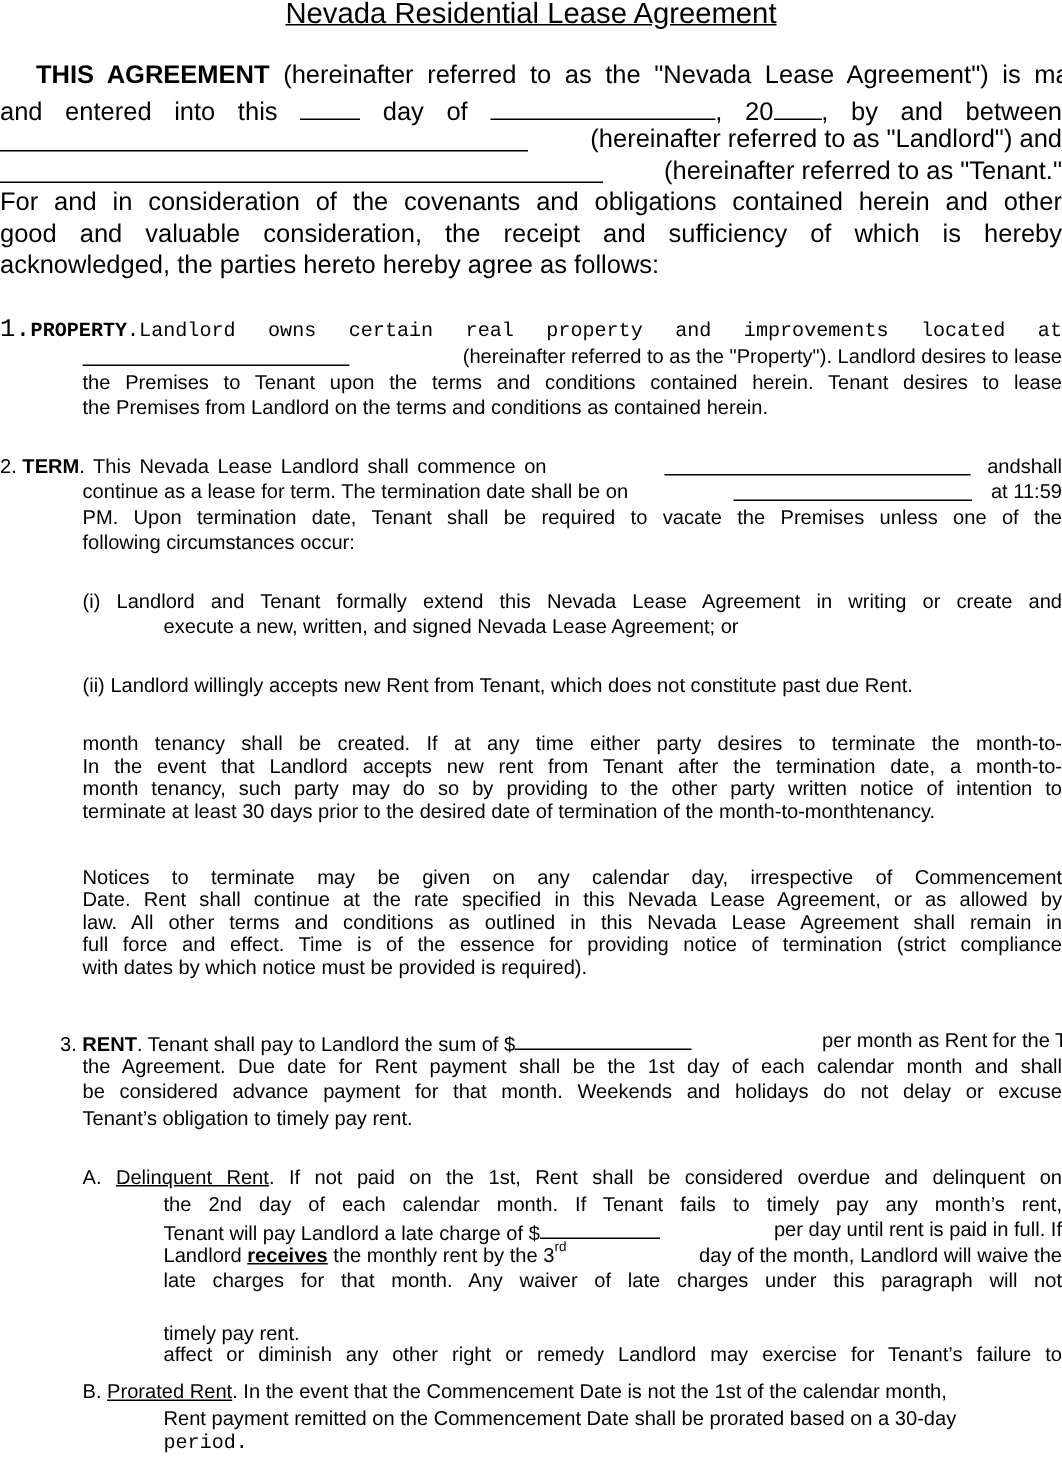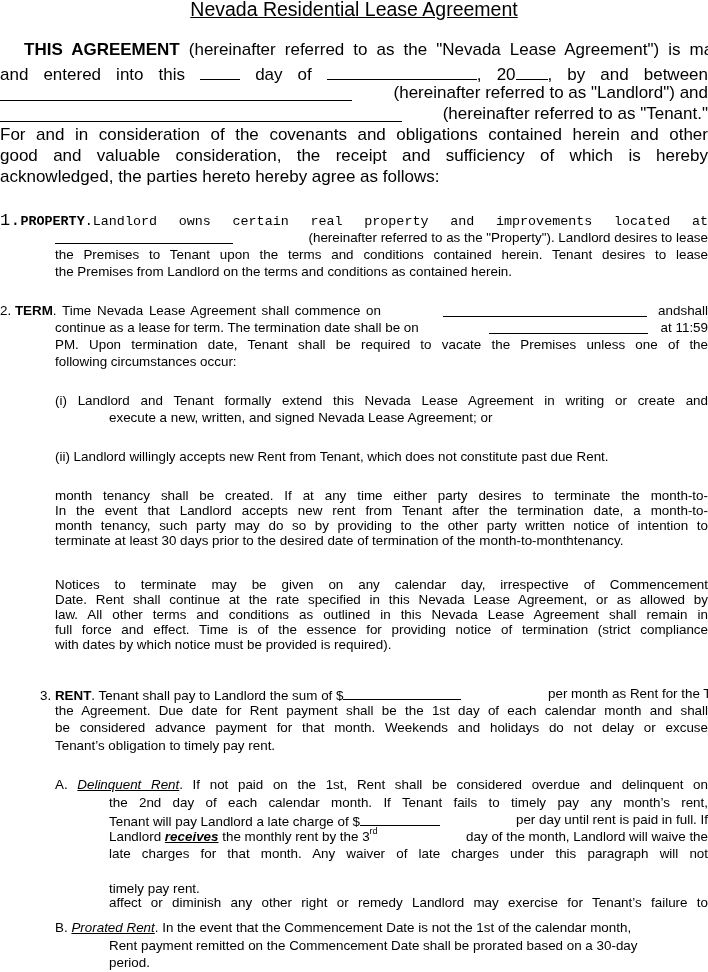--- a/index.html
+++ b/index.html
@@ -2,21 +2,21 @@
 <html><head>
 <meta charset="utf-8">
 <style>
   html, body { margin:0; padding:0; background:#ffffff; }
   body { width:708px; height:972px; position:relative; overflow:hidden; color:#000; font-family:"Liberation Sans", sans-serif; }
   .line { position:absolute; white-space:nowrap; }
   .just { text-align:justify; text-align-last:justify; white-space:normal; }
   .big { font-size:17px; }
   .sm { font-size:13.4px; }
   .title { font-size:19.5px; text-decoration:underline; left:0; width:708px; text-align:center; top:-2px; }
-  .u { text-decoration:underline;font-style:italic; }
+  .u { text-decoration:underline; }
   b { font-weight:bold;text-align:right; }
   .blank { display:inline-block; border-bottom:1px solid #000; height:1em; vertical-align:baseline; }
   sup { font-size:9px; vertical-align:7px; line-height:0; }
 </style>
 </head>
 <body>
 
 <div class="line title">Nevada Residential Lease Agreement</div>
 
 <div class="line big just" style="left:0;top:40px;width:708px;padding-left:24px;">
@@ -46,21 +46,21 @@
 </div>
 <div class="line sm" style="left:55px;top:230px;width:653px;">
   <span class="blank" style="width:178px;"></span>
   <span style="position:absolute;right:0;">(hereinafter referred to as the "Property"). Landlord desires to lease</span>
 </div>
 <div class="line sm just" style="left:55px;top:247px;width:653px;">the Premises to Tenant upon the terms and conditions contained herein. Tenant desires to lease</div>
 <div class="line sm" style="left:55px;top:264px;">the Premises from Landlord on the terms and conditions as contained herein.</div>
 
 <div class="line sm" style="left:0;top:303px;width:708px;">
   <span>2.</span>
-  <b>TERM</b><span style="word-spacing:2px;">. Time Nevada Lease Agreement shall commence on</span>
+  <b>TERM</b><span style="word-spacing:2px;">. This Nevada Lease Landlord shall commence on</span>
   <span class="blank" style="position:absolute;left:443px;top:0;width:204px;"></span>
   <span style="position:absolute;right:0;">andshall</span>
 </div>
 <div class="line sm" style="left:55px;top:320px;width:653px;">
   <span>continue as a lease for term. The termination date shall be on</span>
   <span class="blank" style="position:absolute;left:434px;top:0;width:159px;"></span>
   <span style="position:absolute;right:0;text-align:right;">at 11:59</span>
 </div>
 <div class="line sm just" style="left:55px;top:337px;width:653px;">PM. Upon termination date, Tenant shall be required to vacate the Premises unless one of the</div>
 <div class="line sm" style="left:55px;top:354px;">following circumstances occur:</div>
@@ -110,13 +110,13 @@
 </div>
 <div class="line sm just" style="left:109px;top:846px;width:599px;">late charges for that month. Any waiver of late charges under this paragraph will not</div>
 <div class="line sm just" style="left:109px;top:895px;width:599px;">affect or diminish any other right or remedy Landlord may exercise for Tenant’s failure to</div>
 <div class="line sm" style="left:109px;top:881px;">timely pay rent.</div>
 
 <div class="line sm" style="left:55px;top:920px;width:653px;">
   <span>B.</span>
   <span class="u">Prorated Rent</span><span>. In the event that the Commencement Date is not the 1st of the calendar month,</span>
 </div>
 <div class="line sm" style="left:109px;top:938px;">Rent payment remitted on the Commencement Date shall be prorated based on a 30-day</div>
-<div class="line sm" style="left:109px;top:955px;">period.</div>
+<div class="line sm" style="left:109px;top:955px;font-family:Liberation Mono, monospace;">period.</div>
 
 </body></html>

